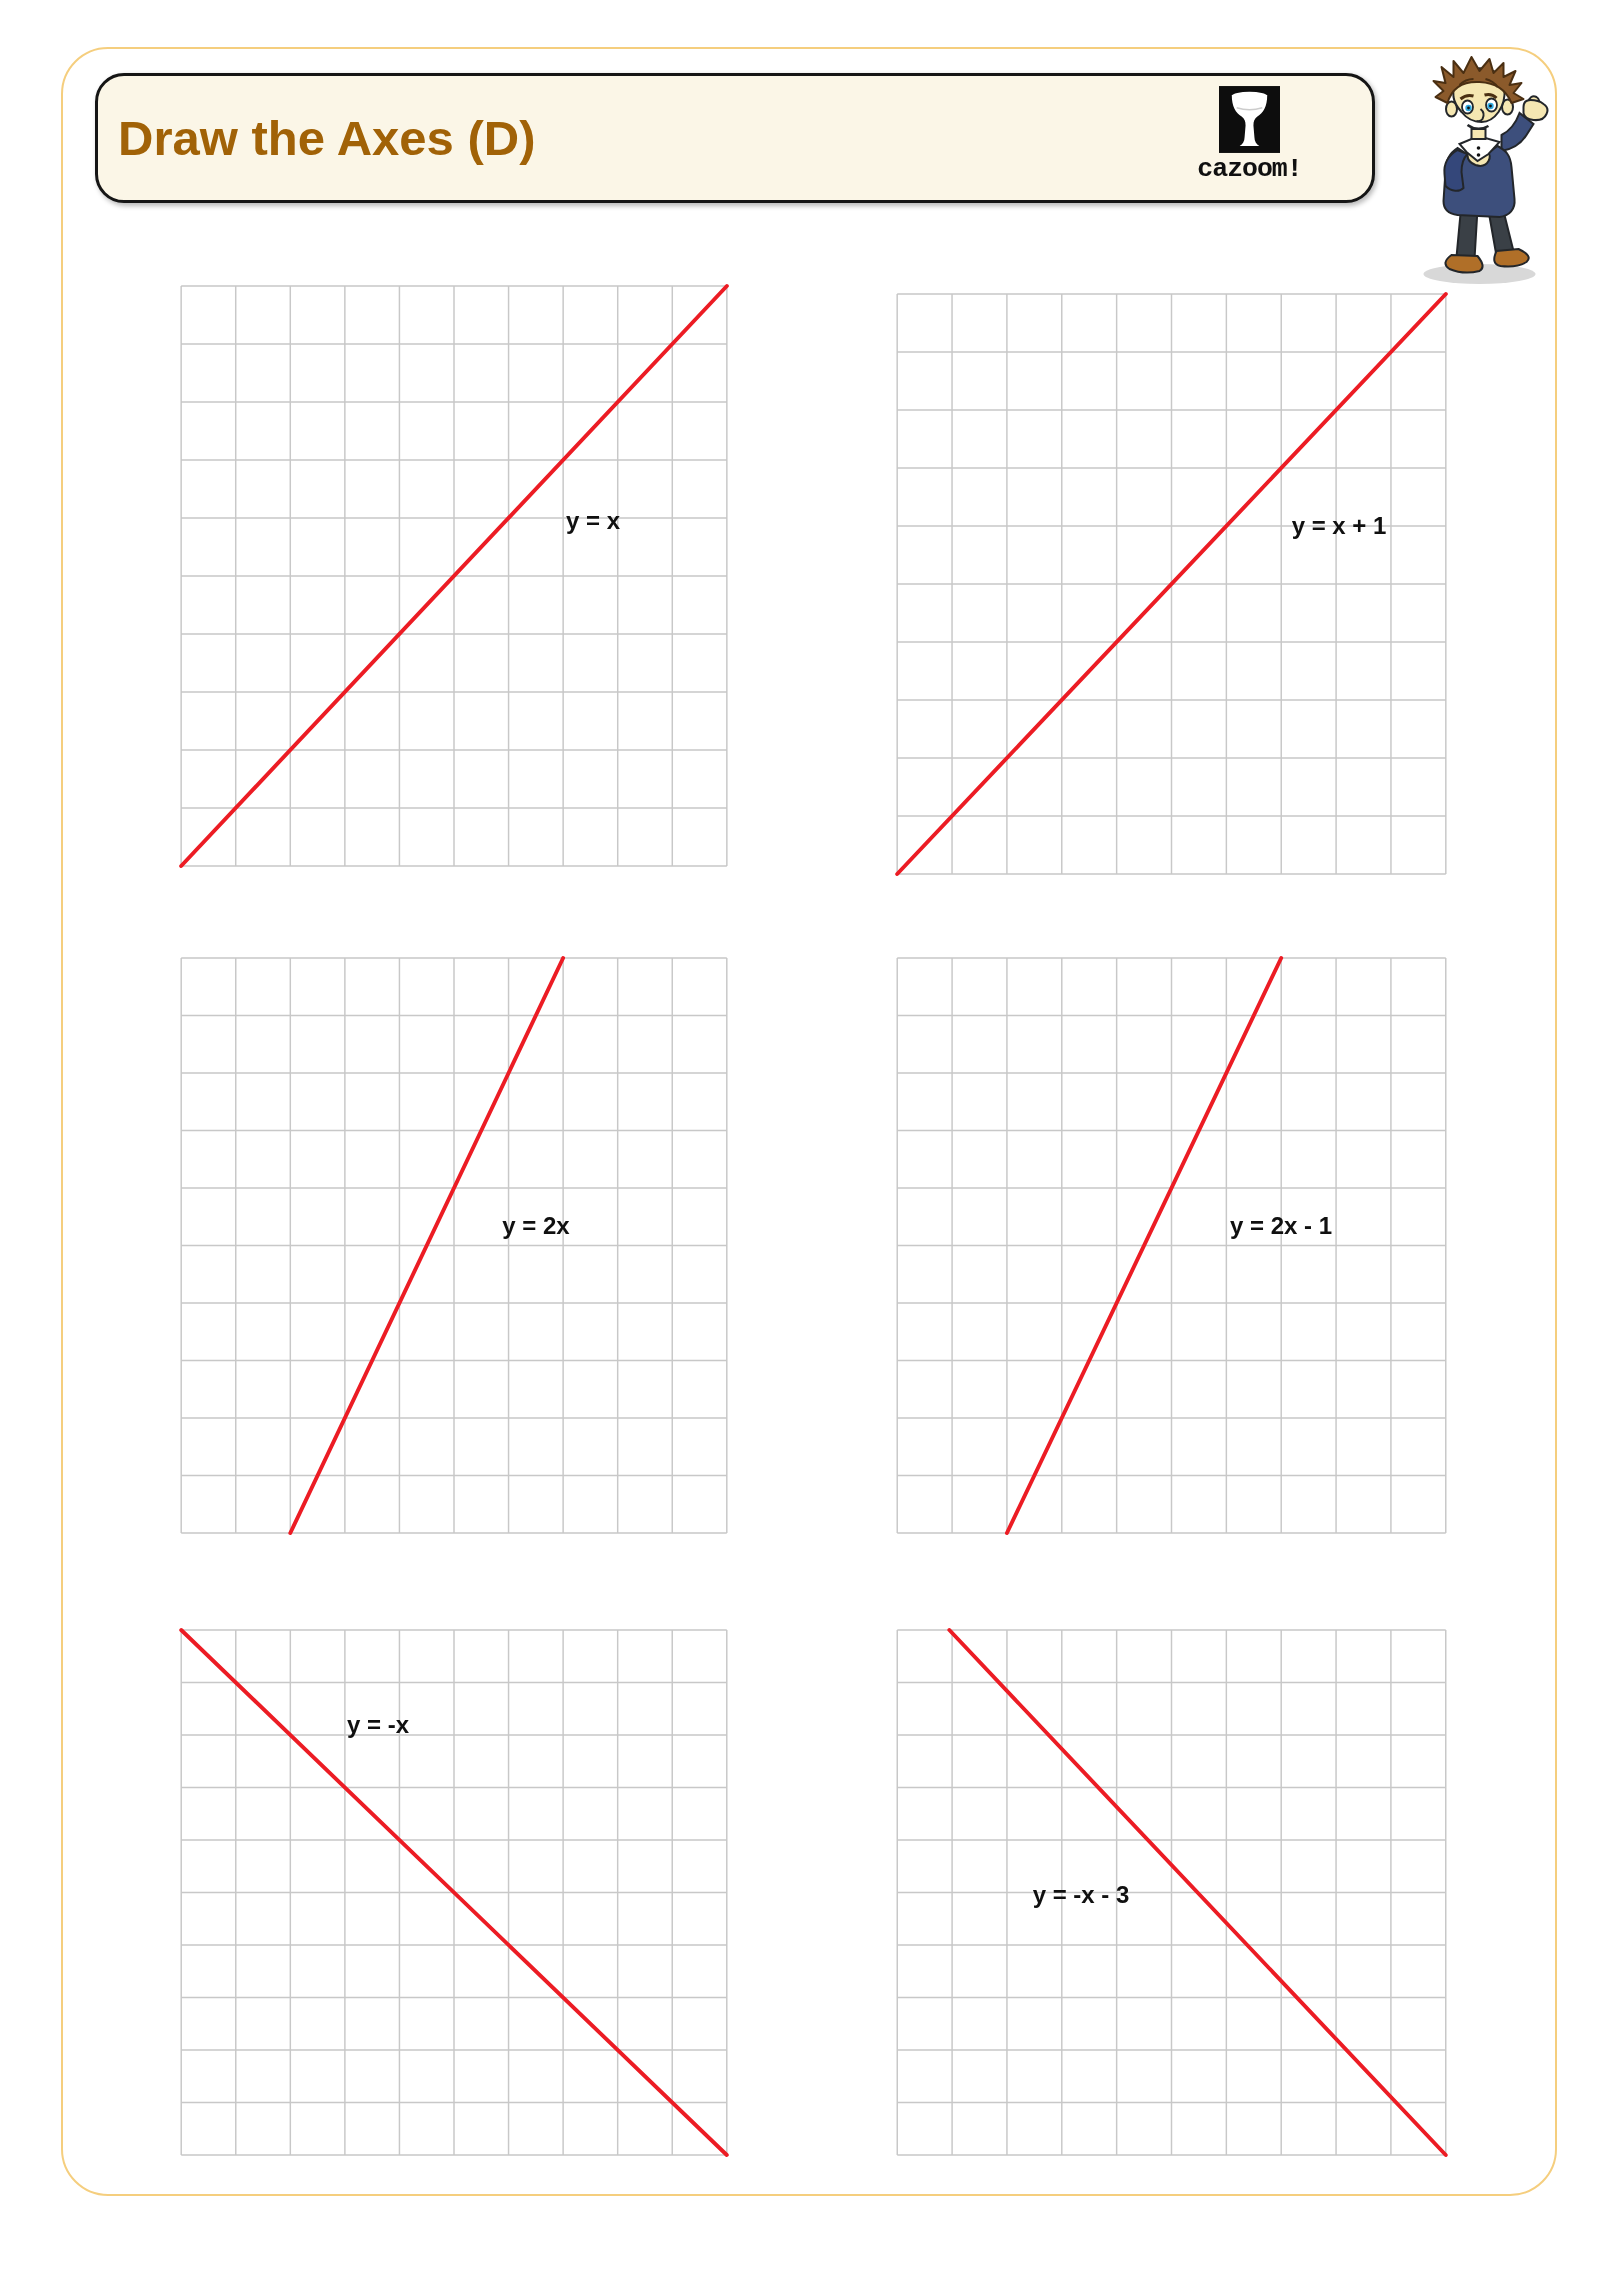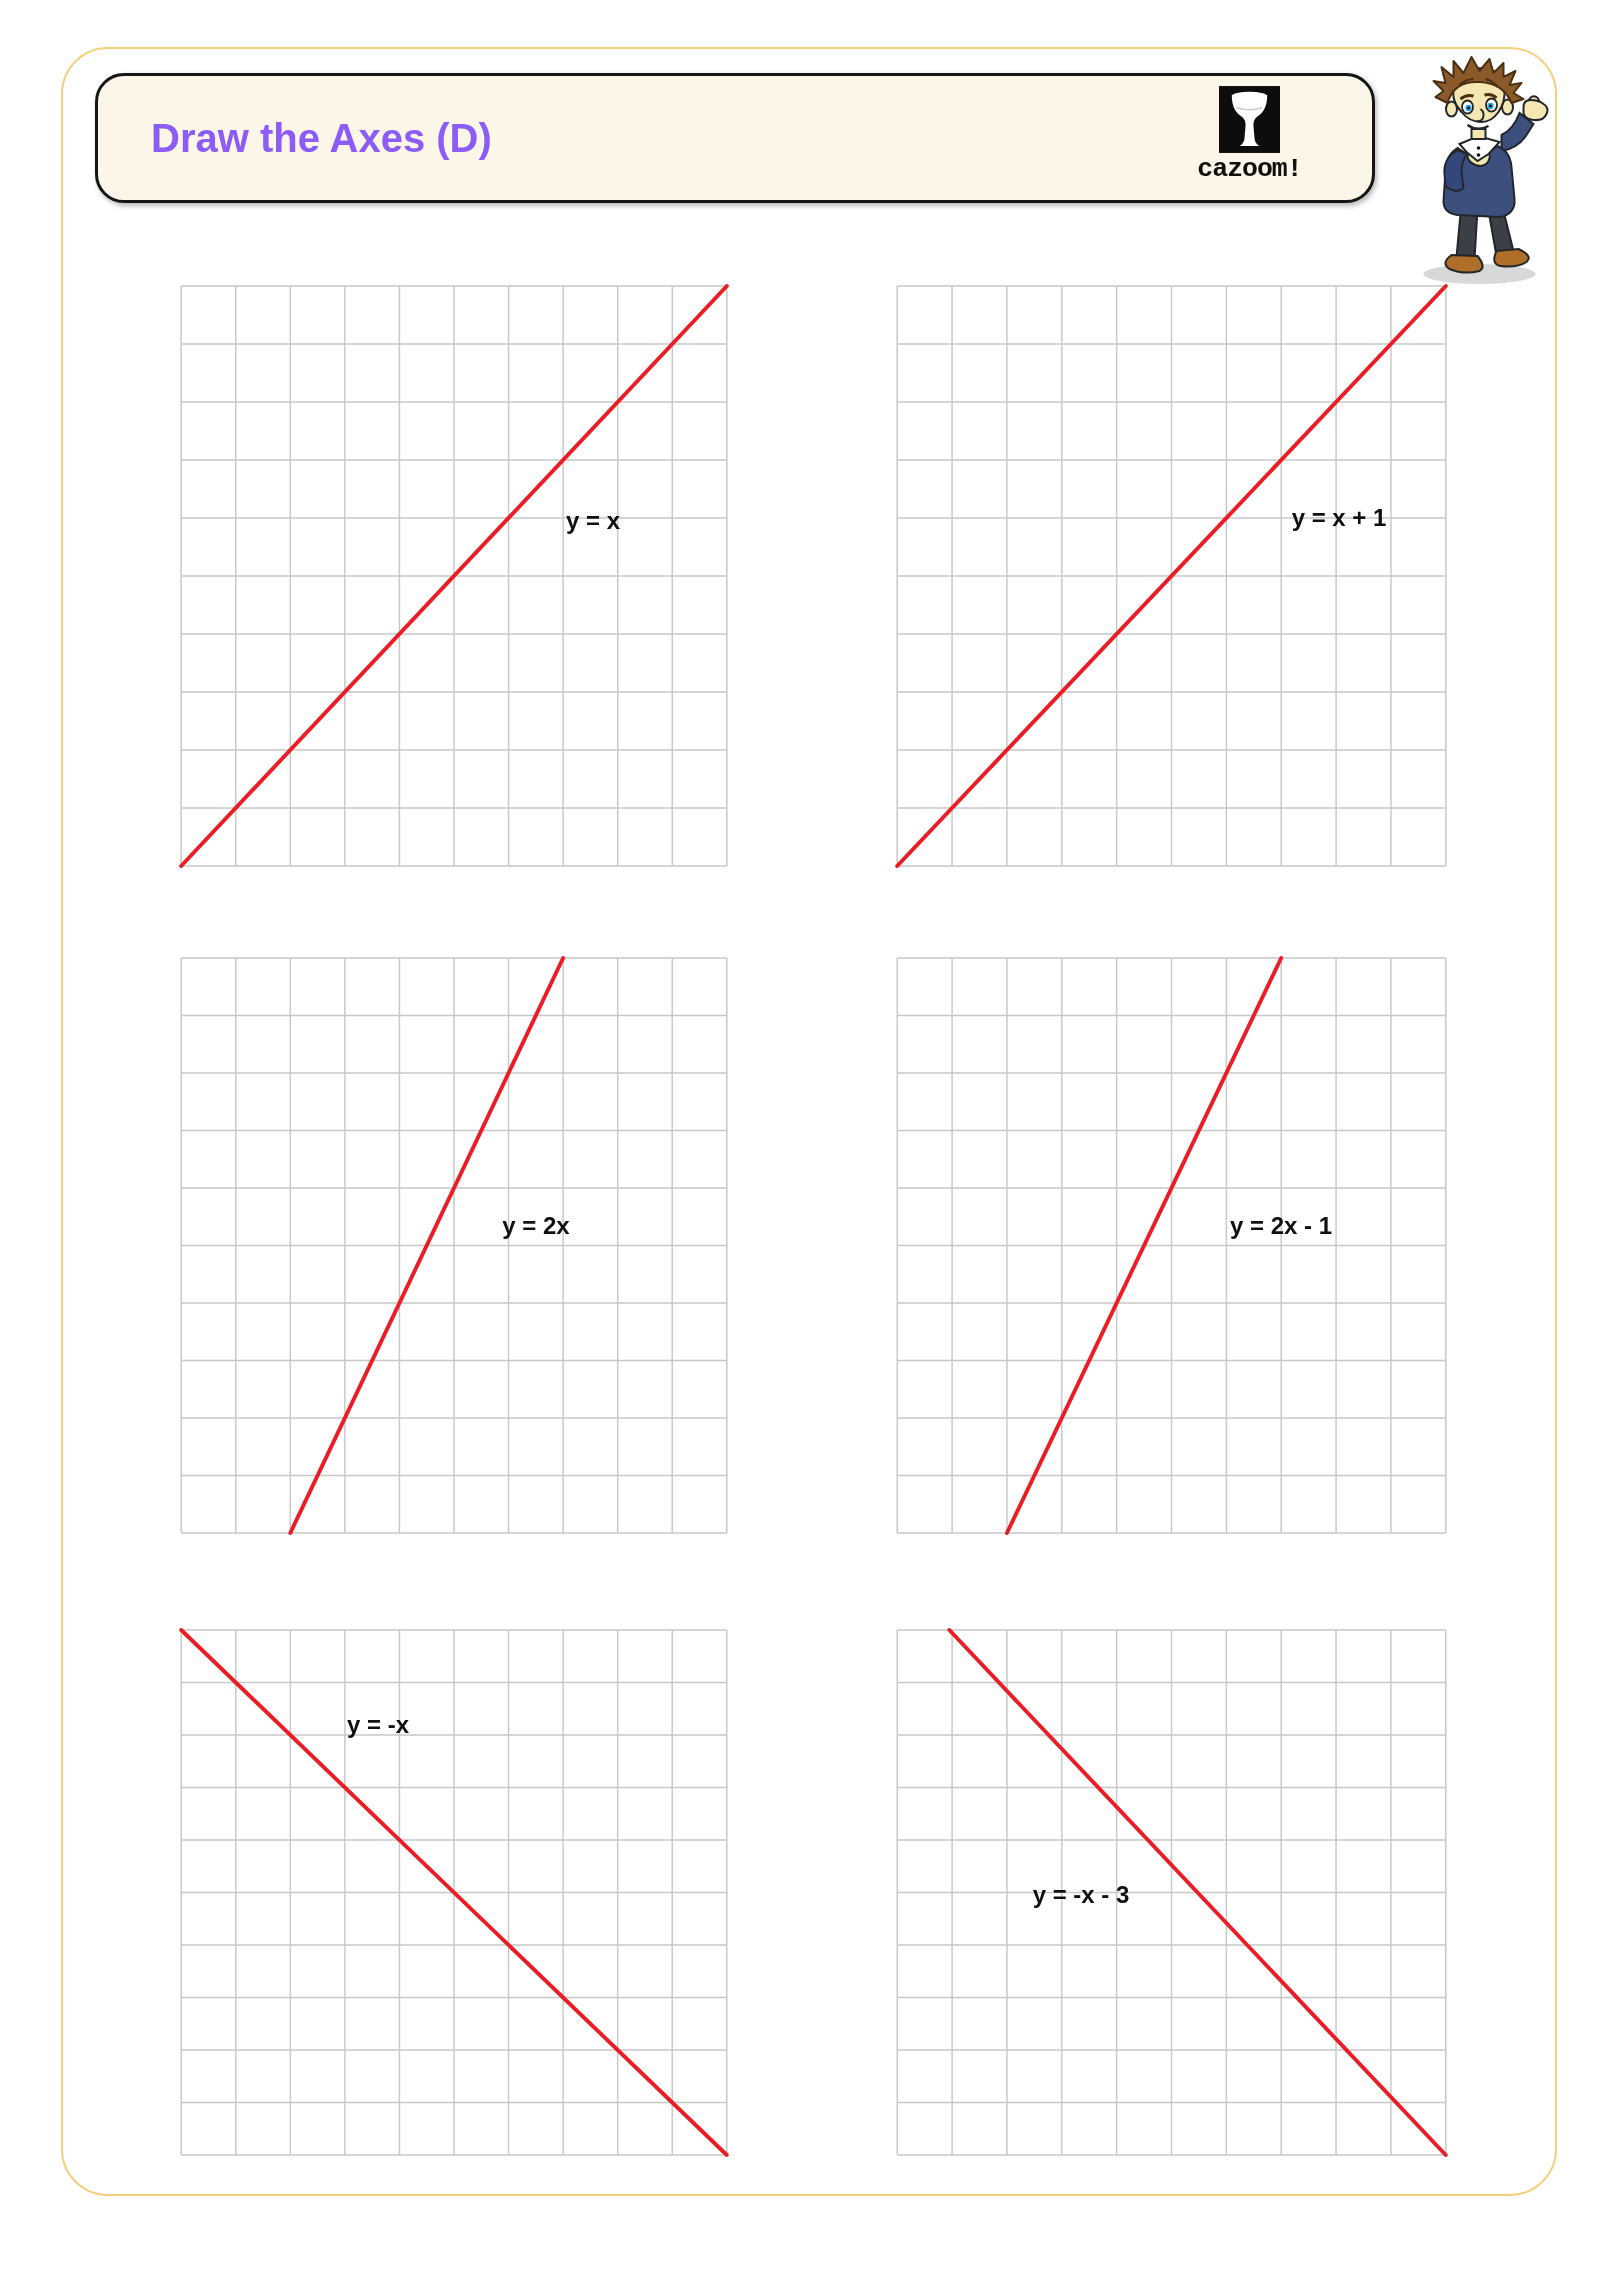--- a/index.html
+++ b/index.html
@@ -5,21 +5,21 @@
   html,body{margin:0;padding:0;background:#ffffff;}
   .page{position:relative;width:1621px;height:2293px;background:#ffffff;
         font-family:"Liberation Sans",sans-serif;overflow:hidden;}
 
   .outer-border{position:absolute;left:61px;top:47px;width:1492px;height:2145px;
         border:2.9px solid #F5CE7E;border-radius:47px;}
 
   .header-box{position:absolute;left:95px;top:73px;width:1274px;height:124px;
         background:#FBF6E7;border:3.9px solid #151515;border-radius:29px;
         display:flex;align-items:center;box-shadow:2px 2.9px 4.9px rgba(0,0,0,.28);}
-  .title{font-size:40px;font-weight:bold;color:#8b5cf6;padding-left:53px;}
+  .title{font-size:49px;font-weight:bold;color:#a16207;padding-left:20px;}
 
   .logo{position:absolute;right:49px;top:9.8px;width:147px;text-align:center;}
   .logo-text{font-family:Liberation Mono, monospace;font-weight:bold;font-size:26.5px;
         color:#101010;margin-top:-2.9px;letter-spacing:-1px;}
 
   .mascot{position:absolute;left:1397px;top:51px;width:165px;height:235px;}
 
   .panel{position:absolute;margin:0;}
   .panel svg{display:block;overflow:visible;}
   .eq{position:absolute;transform:translate(-50%,-50%);font-weight:bold;
@@ -104,21 +104,21 @@
   </svg>
 
   <div>
       <figure class="panel" style="left: 181px; top: 286px; width: 546px; height: 580px;">
         <svg width="546" height="580" viewBox="0 0 557 592">
           <path d="M0.0 0V592M55.7 0V592M111.4 0V592M167.1 0V592M222.8 0V592M278.5 0V592M334.2 0V592M389.9 0V592M445.6 0V592M501.3 0V592M557.0 0V592M0 0.0H557M0 59.2H557M0 118.4H557M0 177.6H557M0 236.8H557M0 296.0H557M0 355.2H557M0 414.4H557M0 473.6H557M0 532.8H557M0 592.0H557" stroke="#C8C8C8" stroke-width="1.5" fill="none"></path>
           <line x1="0" y1="592" x2="557" y2="0" stroke="#EC1C24" stroke-width="4" stroke-linecap="round"></line>
         </svg>
         <span class="eq" style="left: 412px; top: 235px;">y = x</span>
       </figure>
-      <figure class="panel" style="left: 897px; top: 286px; width: 549px; height: 580px;">
+      <figure class="panel" style="left: 897px; top: 294px; width: 549px; height: 580px;">
         <svg width="549" height="580" viewBox="0 0 560 592">
           <path d="M0.0 0V592M56.0 0V592M112.0 0V592M168.0 0V592M224.0 0V592M280.0 0V592M336.0 0V592M392.0 0V592M448.0 0V592M504.0 0V592M560.0 0V592M0 0.0H560M0 59.2H560M0 118.4H560M0 177.6H560M0 236.8H560M0 296.0H560M0 355.2H560M0 414.4H560M0 473.6H560M0 532.8H560M0 592.0H560" stroke="#C8C8C8" stroke-width="1.5" fill="none"></path>
           <line x1="0" y1="592" x2="560" y2="0" stroke="#EC1C24" stroke-width="4" stroke-linecap="round"></line>
         </svg>
         <span class="eq" style="left: 442px; top: 232px;">y = x + 1</span>
       </figure>
       <figure class="panel" style="left: 181px; top: 958px; width: 546px; height: 441px;">
         <svg width="546" height="575" viewBox="0 0 557 587">
           <path d="M0.0 0V587M55.7 0V587M111.4 0V587M167.1 0V587M222.8 0V587M278.5 0V587M334.2 0V587M389.9 0V587M445.6 0V587M501.3 0V587M557.0 0V587M0 0.0H557M0 58.7H557M0 117.4H557M0 176.1H557M0 234.8H557M0 293.5H557M0 352.2H557M0 410.9H557M0 469.6H557M0 528.3H557M0 587.0H557" stroke="#C8C8C8" stroke-width="1.5" fill="none"></path>
           <line x1="111.4" y1="587" x2="389.90000000000003" y2="0" stroke="#EC1C24" stroke-width="4" stroke-linecap="round"></line>

